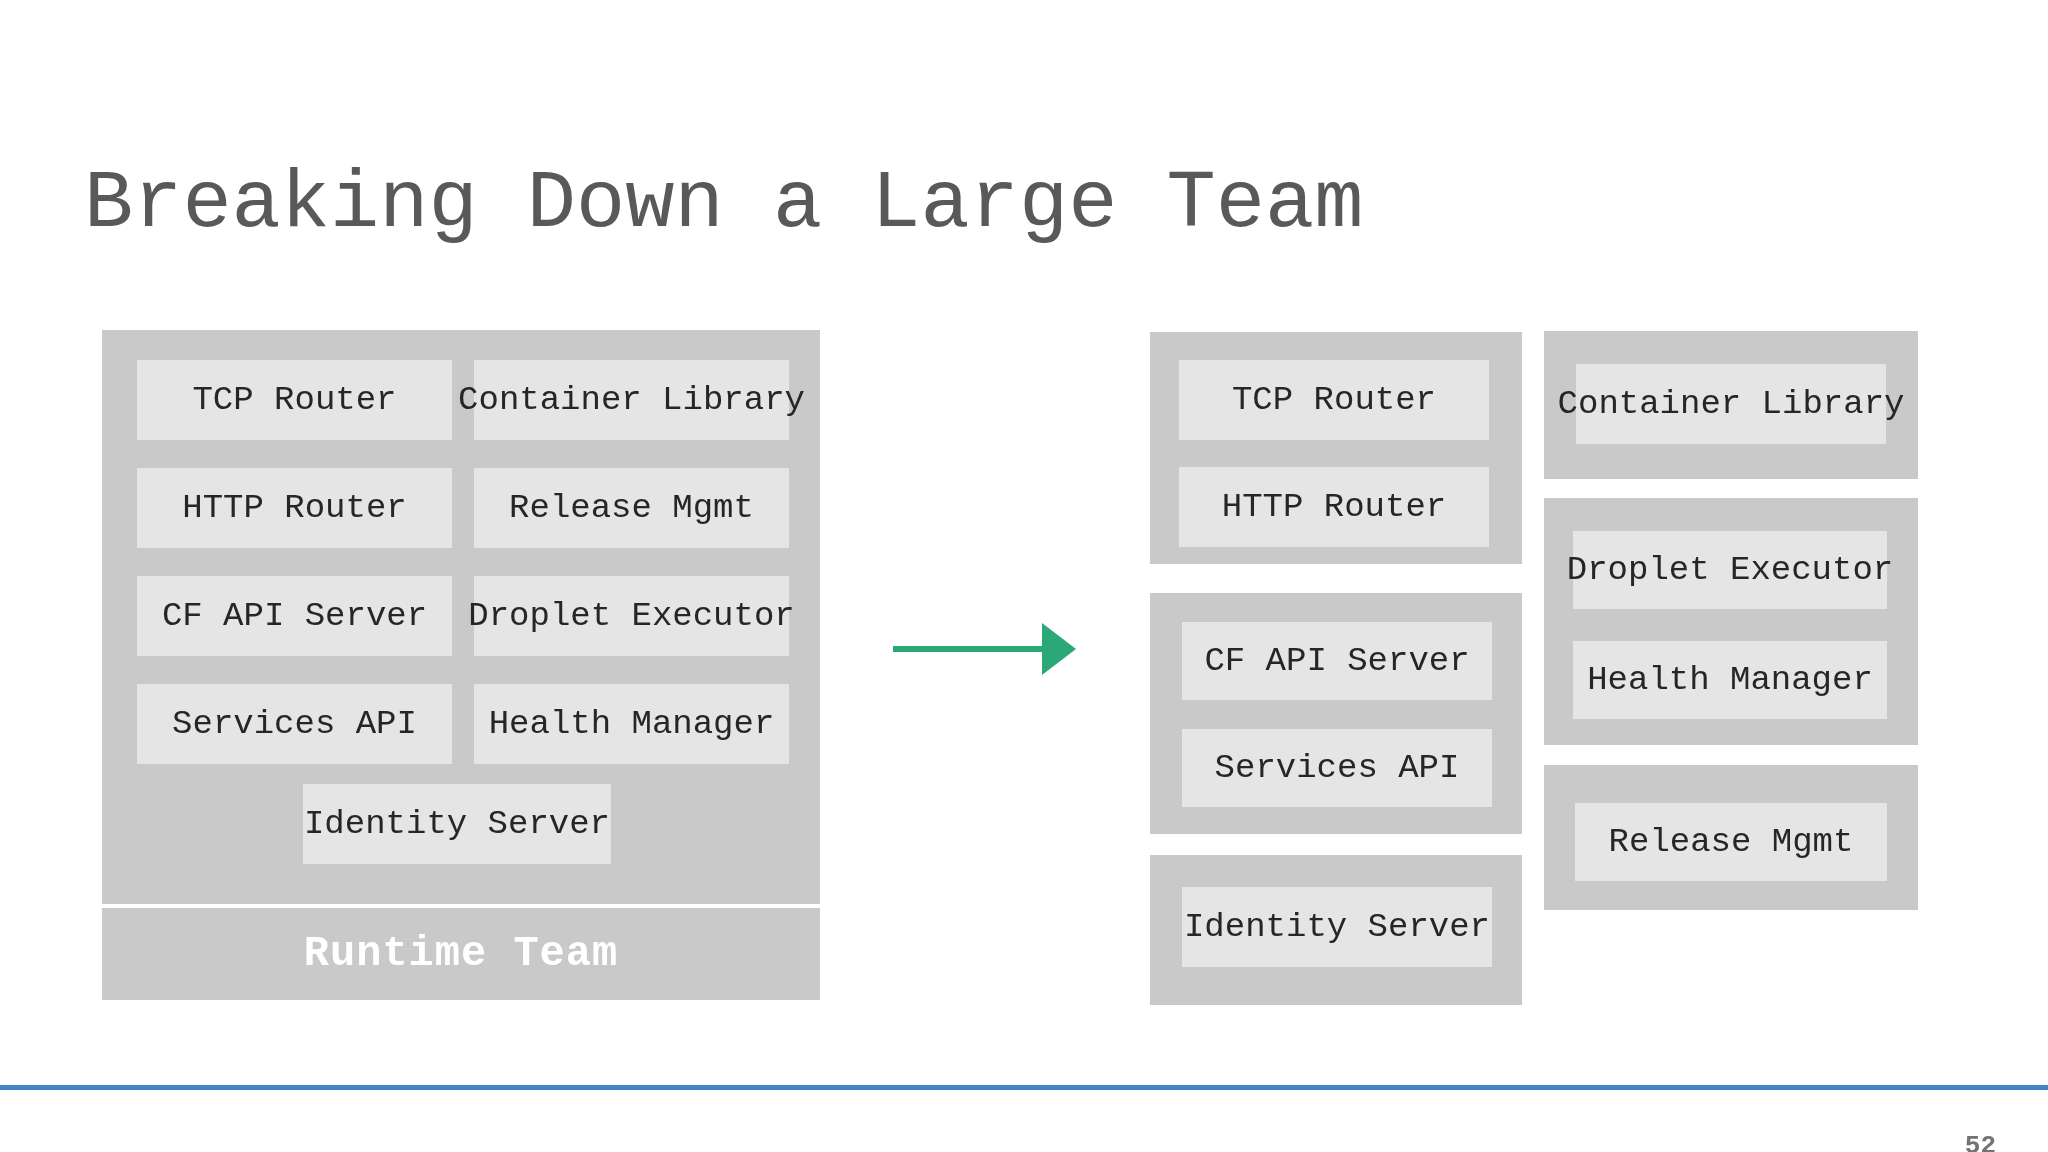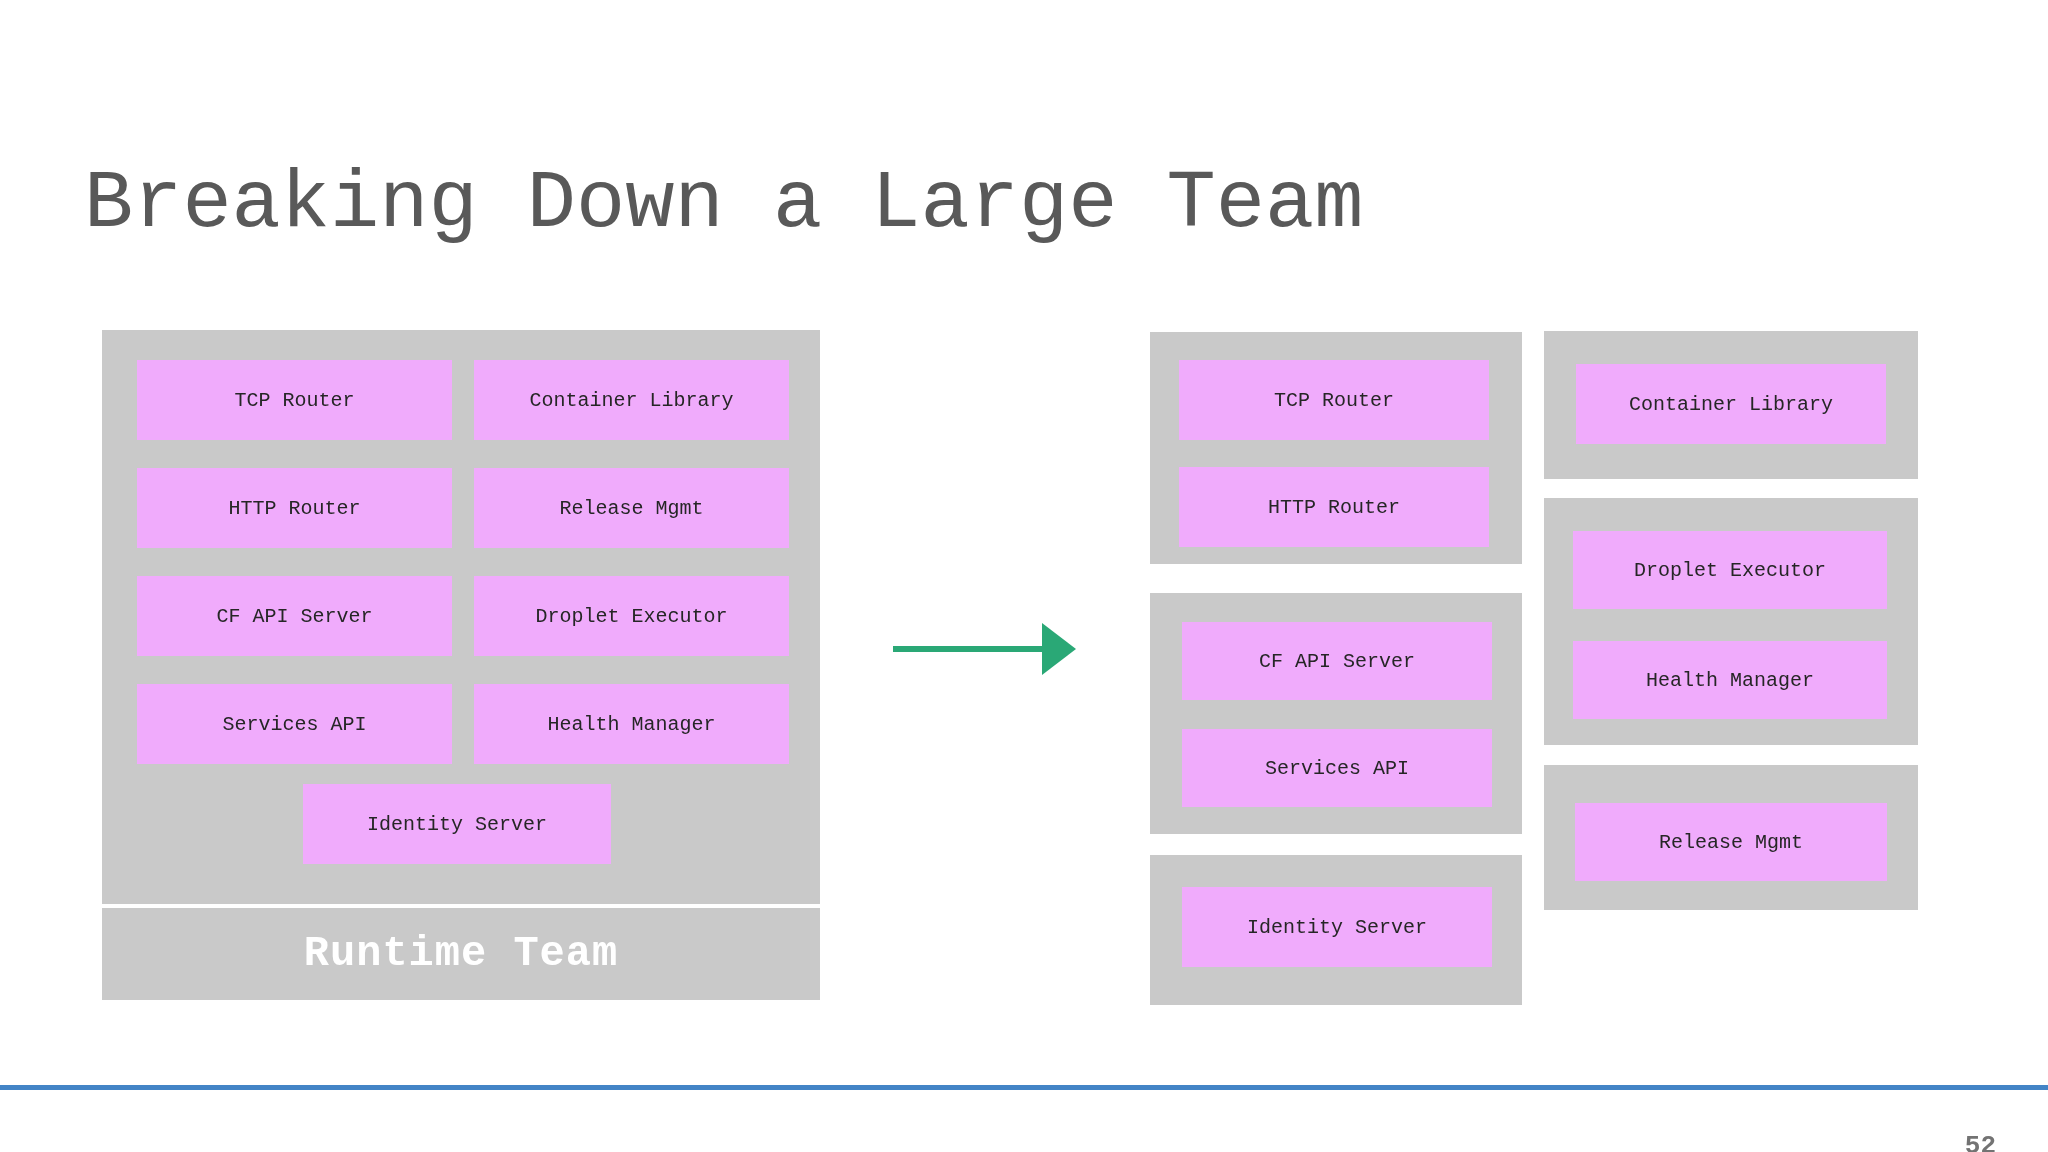--- a/index.html
+++ b/index.html
@@ -22,25 +22,25 @@
     line-height: 1;
     white-space: nowrap;
     letter-spacing: 0px;
   }
   .group {
     position: absolute;
     background: #c9c9c9;
   }
   .cell {
     position: absolute;
-    background: #f0abfc;
+    background: #e5e5e5;
     display: flex;
     align-items: center;
     justify-content: center;
-    font-size: 20px;
+    font-size: 34px;
     color: #262626;
     white-space: nowrap;
   }
   .divider {
     position: absolute;
     left: 0;
     width: 100%;
     height: 4px;
     background: #ffffff;
   }

